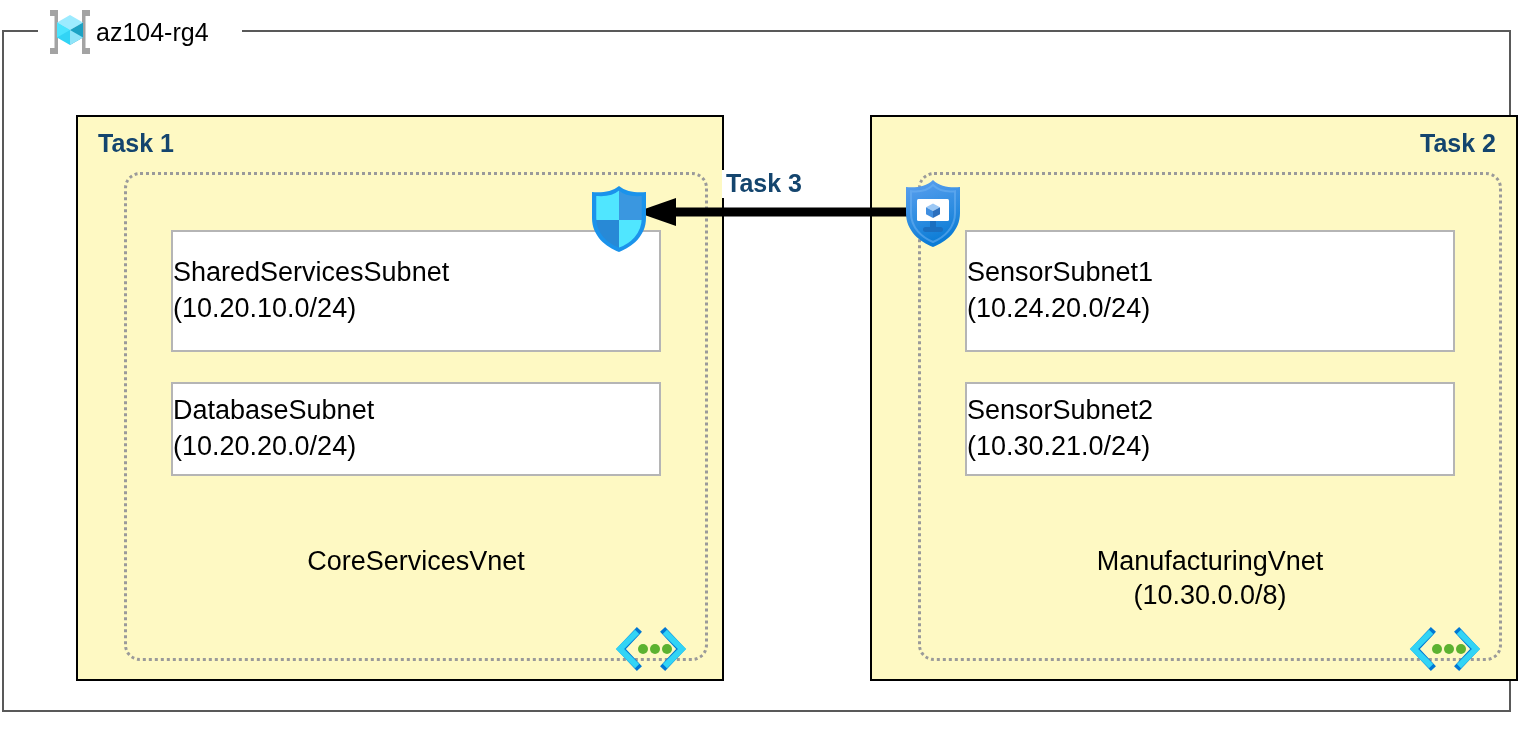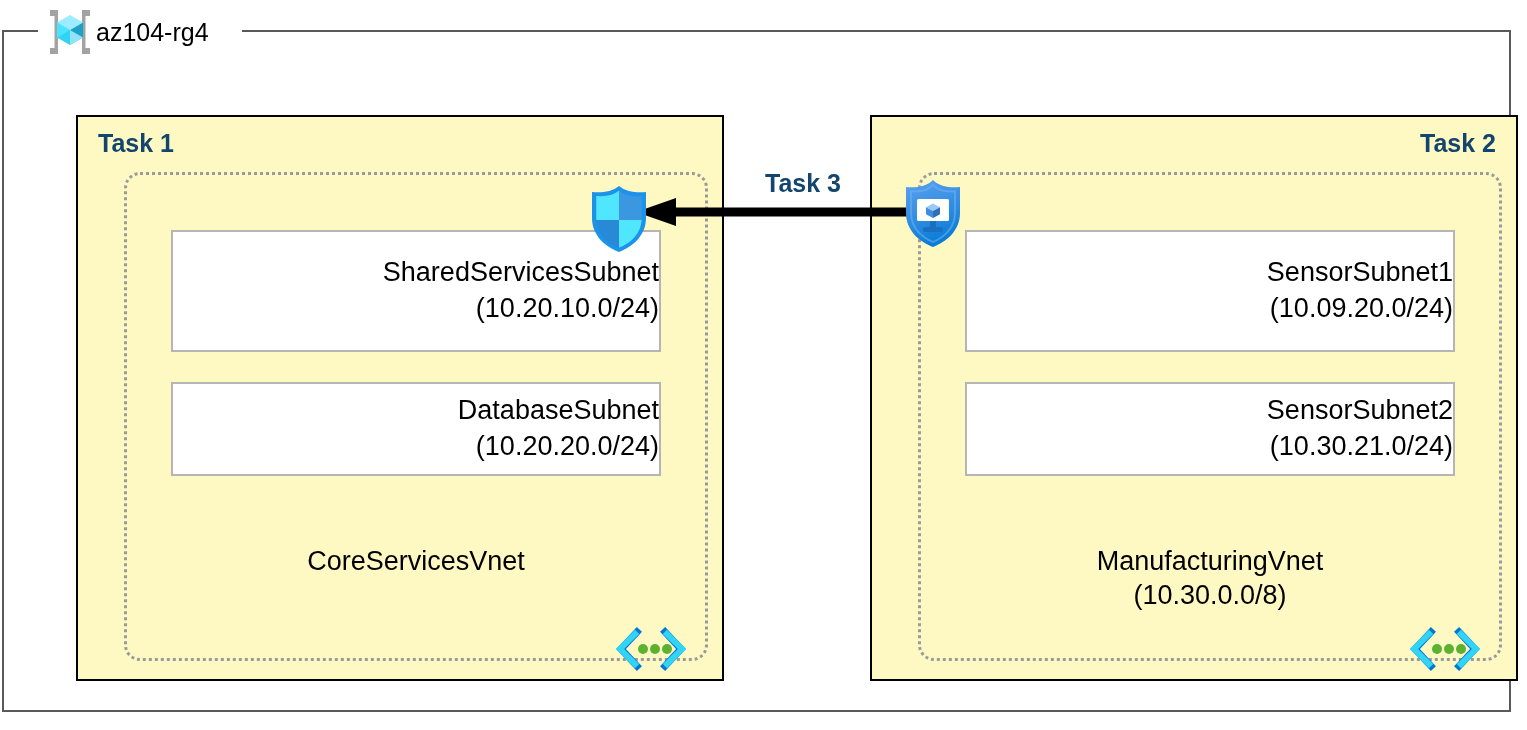--- a/index.html
+++ b/index.html
@@ -122,21 +122,21 @@
   
   .subnet-box {
     position: absolute;
     left: 44px;
     right: 44px;
     border: 2px solid #B5B5B5;
     background: #ffffff;
     box-sizing: border-box;
     display: flex;
     flex-direction: column;
-    align-items: flex-end;
+    align-items: flex-start;
     justify-content: center;
     gap: 2px;
   }
   .subnet-box.first  { top: 55px;  height: 122px; }
   .subnet-box.second { top: 207px; height: 94px; }
 
   .subnet-name, .subnet-cidr {
     font-size: 27px;
     color: #000000;
     line-height: 1.25;
@@ -193,21 +193,20 @@
     left: 722px;
     top: 170px;
     font-size: 25px;
     font-weight: bold;
     color: #14456E;
     background: #ffffff;
     padding: 0 4px;
     white-space: nowrap;
     line-height: 1.1;
     z-index: 7;
-    margin-left: 39px;
   }
 </style>
 </head>
 <body>
 
 <div id="canvas">
 
   <div class="rg-border-left"></div>
   <div class="rg-border-right"></div>
   <div class="rg-border-bottom"></div>
@@ -268,21 +267,21 @@
     </div>
   </div>
 
   <div class="task-panel" id="task-panel-2">
     <div class="task-label right">Task 2</div>
 
     <div class="vnet-box">
 
       <div class="subnet-box first">
         <span class="subnet-name">SensorSubnet1</span>
-        <span class="subnet-cidr">(10.09.20.0/24)</span>
+        <span class="subnet-cidr">(10.24.20.0/24)</span>
       </div>
 
       <div class="subnet-box second">
         <span class="subnet-name">SensorSubnet2</span>
         <span class="subnet-cidr">(10.30.21.0/24)</span>
       </div>
 
       <div class="vnet-caption">
         <span class="vnet-name">ManufacturingVnet</span>
         <span class="vnet-cidr">(10.30.0.0/8)</span>

